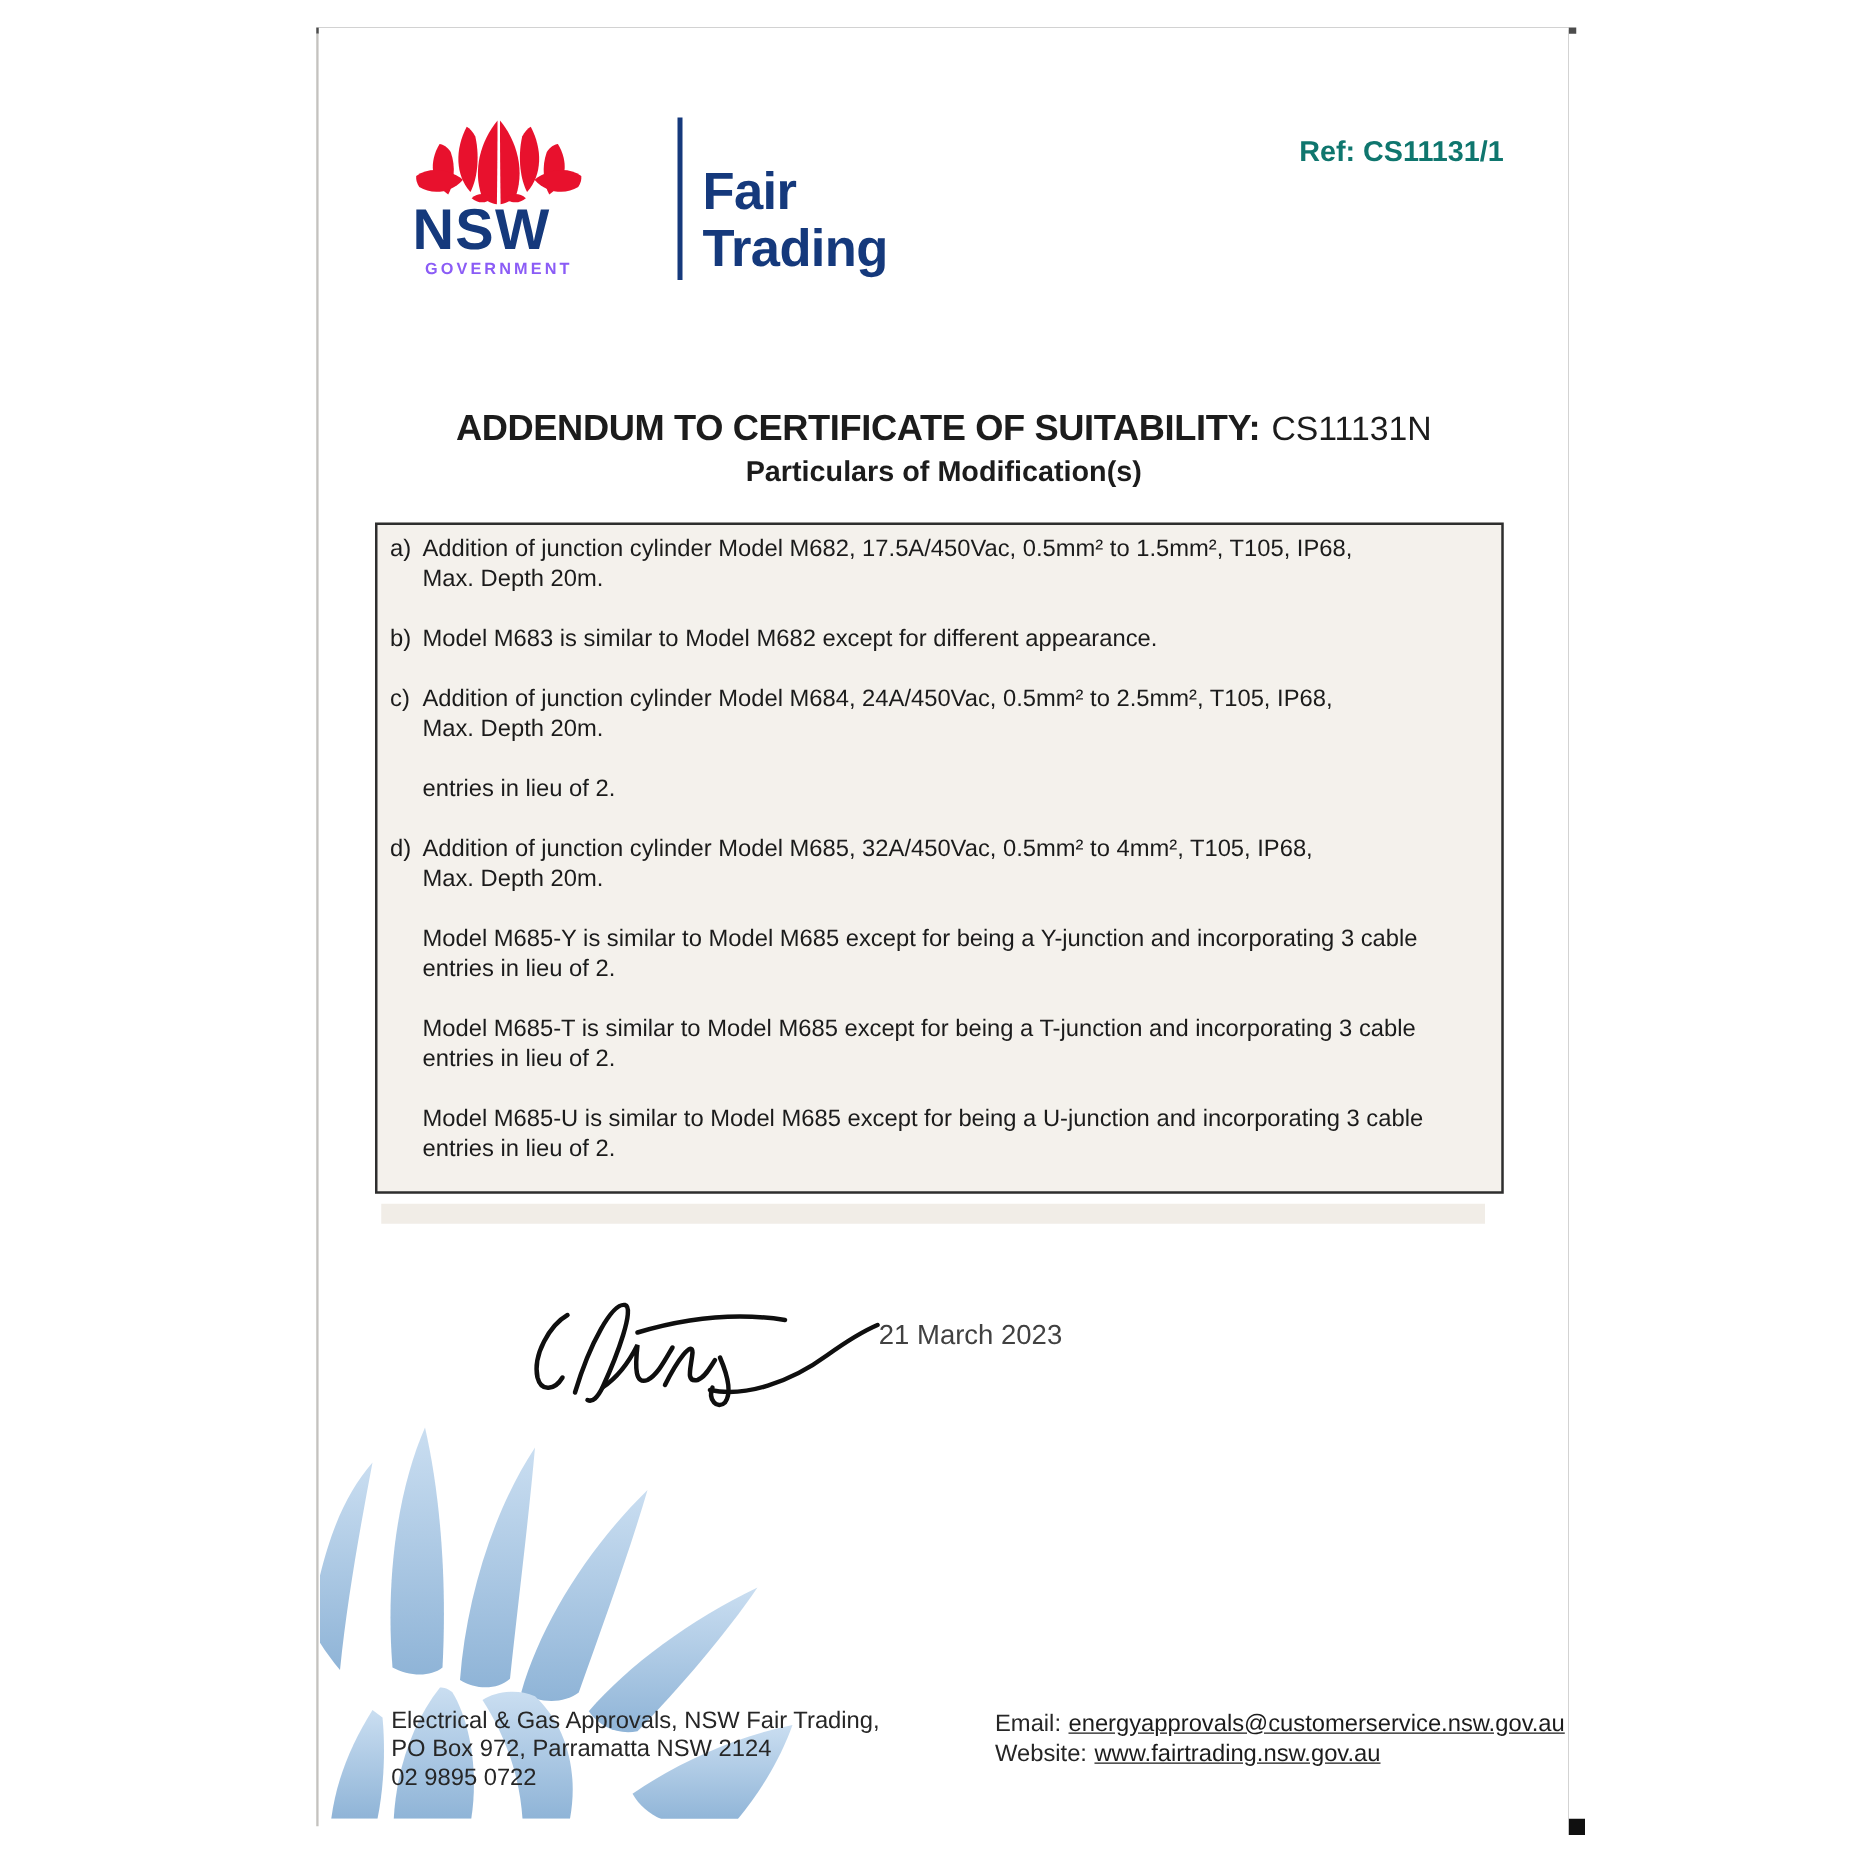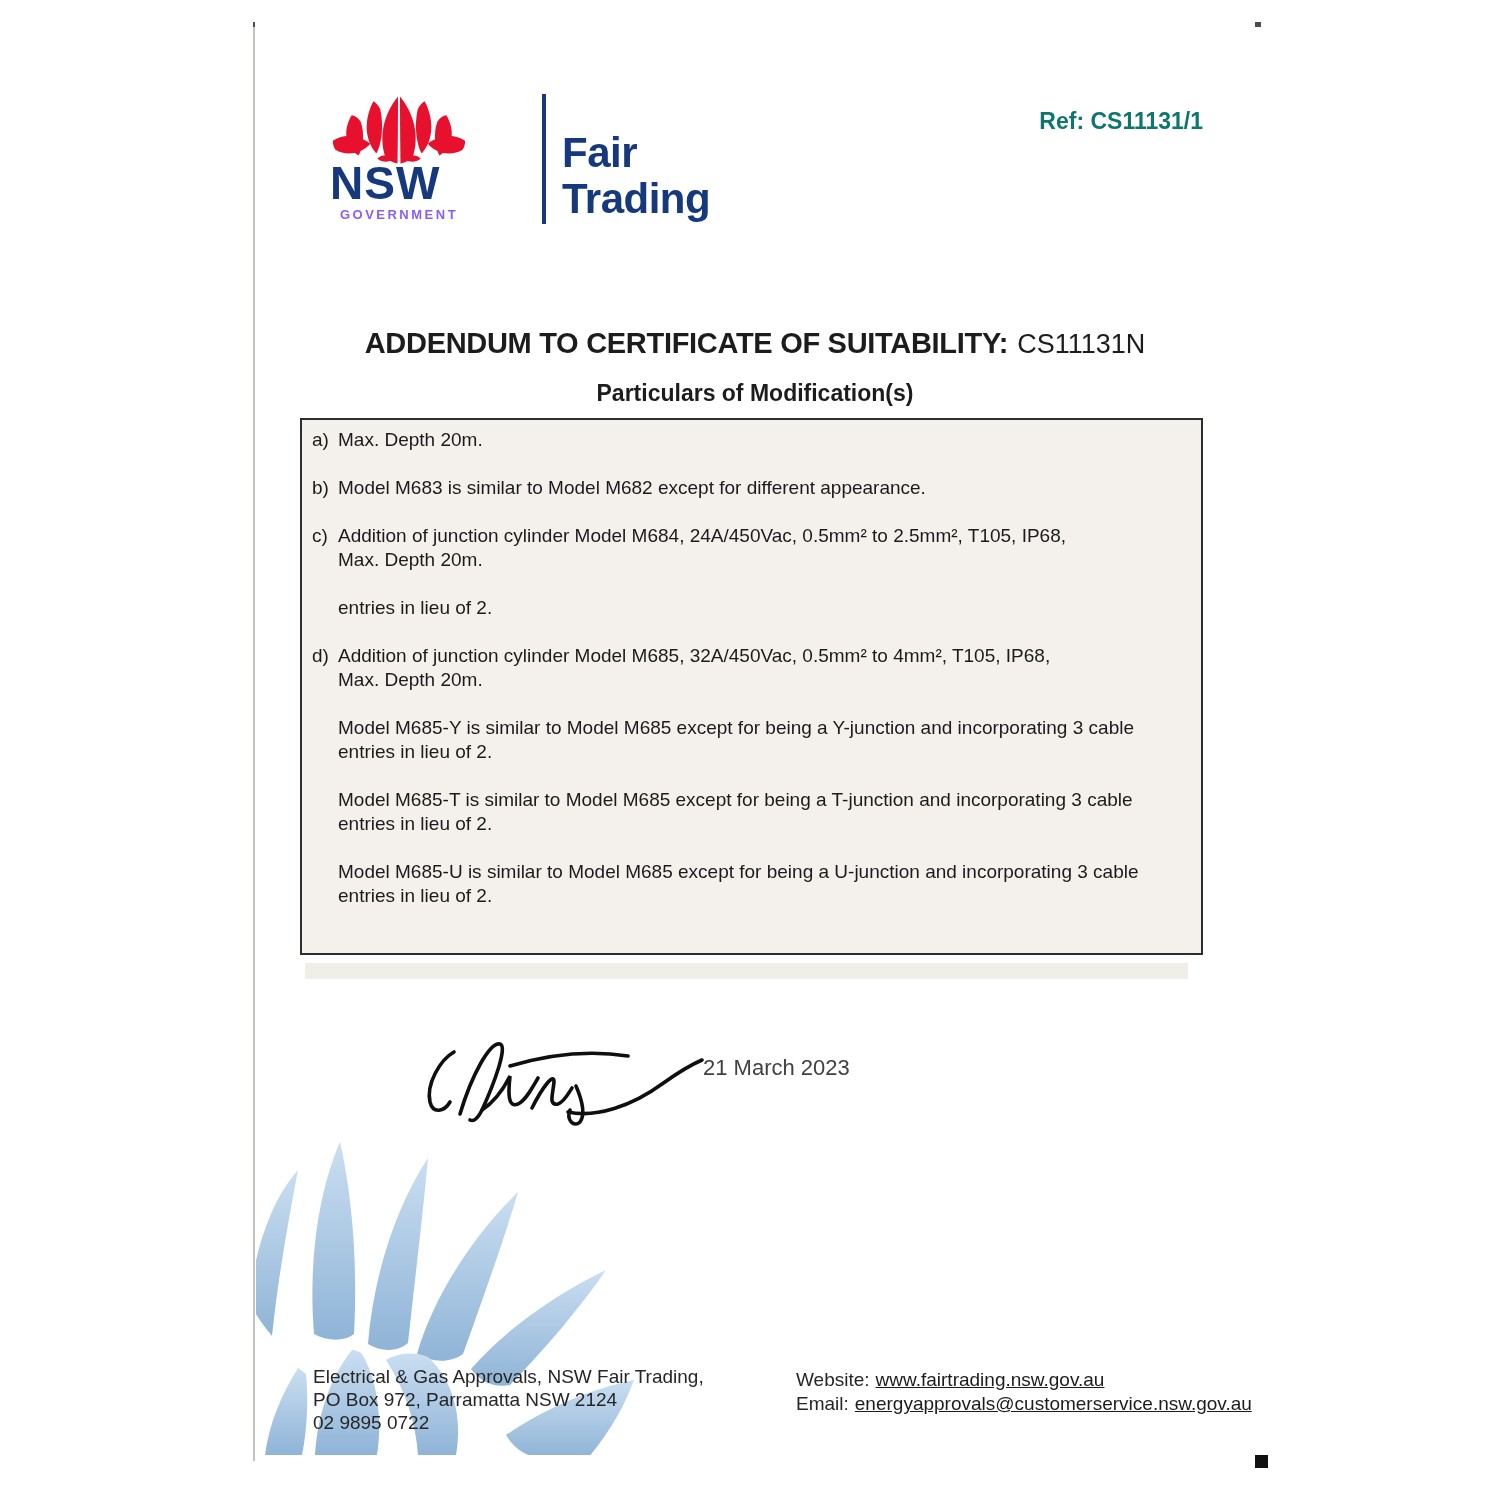--- a/index.html
+++ b/index.html
@@ -24,21 +24,21 @@
   .logo-divider{position:absolute;left:212px;top:10px;width:4px;height:130px;background:#15397c;}
   .dept{position:absolute;left:232px;top:46px;font-size:42px;font-weight:bold;
         color:#15397c;line-height:46px;letter-spacing:-0.5px;}
   .ref{position:absolute;right:52px;top:86px;font-size:23px;font-weight:bold;color:#0f766e;}
 
   
   .title-block{position:absolute;left:0;top:304px;width:1000px;text-align:center;}
   .title-line{font-size:29px;line-height:34px;white-space:nowrap;}
   .title-main{font-weight:bold;letter-spacing:-0.3px;}
   .title-cert{font-weight:normal;font-size:27px;margin-left:9px;}
-  .subtitle{font-size:23px;font-weight:bold;margin-top:19px;}
+  .subtitle{font-size:23px;font-weight:bold;margin-top:4px;}
 
   
   .mod-box{position:absolute;left:45px;top:396px;width:903px;height:537px;
            background:#f4f1ec;border:2px solid #2e2e2e;box-sizing:border-box;
            padding:8px 10px 0 10px;overflow:hidden;}
   .para{position:relative;padding-left:26px;margin-bottom:24px;font-size:19px;line-height:24px;color:#1b1b1b;}
   .para-label{position:absolute;left:0;top:0;}
   .pline{white-space:nowrap;}
   .box-shadow-strip{position:absolute;left:50px;top:941px;width:883px;height:16px;background:#f1ede7;}
 
@@ -99,20 +99,21 @@
         <span class="title-main">ADDENDUM TO CERTIFICATE OF SUITABILITY:</span><span class="title-cert">CS11131N</span>
       </div>
       <div class="subtitle">Particulars of Modification(s)</div>
     </div>
 
     <div class="mod-box">
       <div id="mod-list">
   <div class="para">
     <span class="para-label">a)</span>
     <div class="para-lines">
+              <div class="pline">Addition of junction cylinder Model M682, 17.5A/450Vac, 0.5mm² to 1.5mm², T105, IP68,</div>
               <div class="pline">Max. Depth 20m.</div>
             </div>
   </div>
 
   <div class="para">
     <span class="para-label">b)</span>
     <div class="para-lines">
               <div class="pline">Model M683 is similar to Model M682 except for different appearance.</div>
             </div>
   </div>
@@ -200,21 +201,21 @@
       </g>
     </svg>
 
     <div class="footer-left">
       <div class="f-line">Electrical &amp; Gas Approvals, NSW Fair Trading,</div>
       <div class="f-line">PO Box 972, Parramatta NSW 2124</div>
       <div class="f-line">02 9895 0722</div>
     </div>
     <div class="footer-right">
       <div class="f-line">
+        <span class="f-label">Email:</span><span class="f-link">energyapprovals@customerservice.nsw.gov.au</span>
+      </div>
+      <div class="f-line">
         <span class="f-label">Website:</span><span class="f-link">www.fairtrading.nsw.gov.au</span>
       </div>
-      <div class="f-line">
-        <span class="f-label">Email:</span><span class="f-link">energyapprovals@customerservice.nsw.gov.au</span>
-      </div>
     </div>
 
   </div>
 </div>
 
 </body></html>

